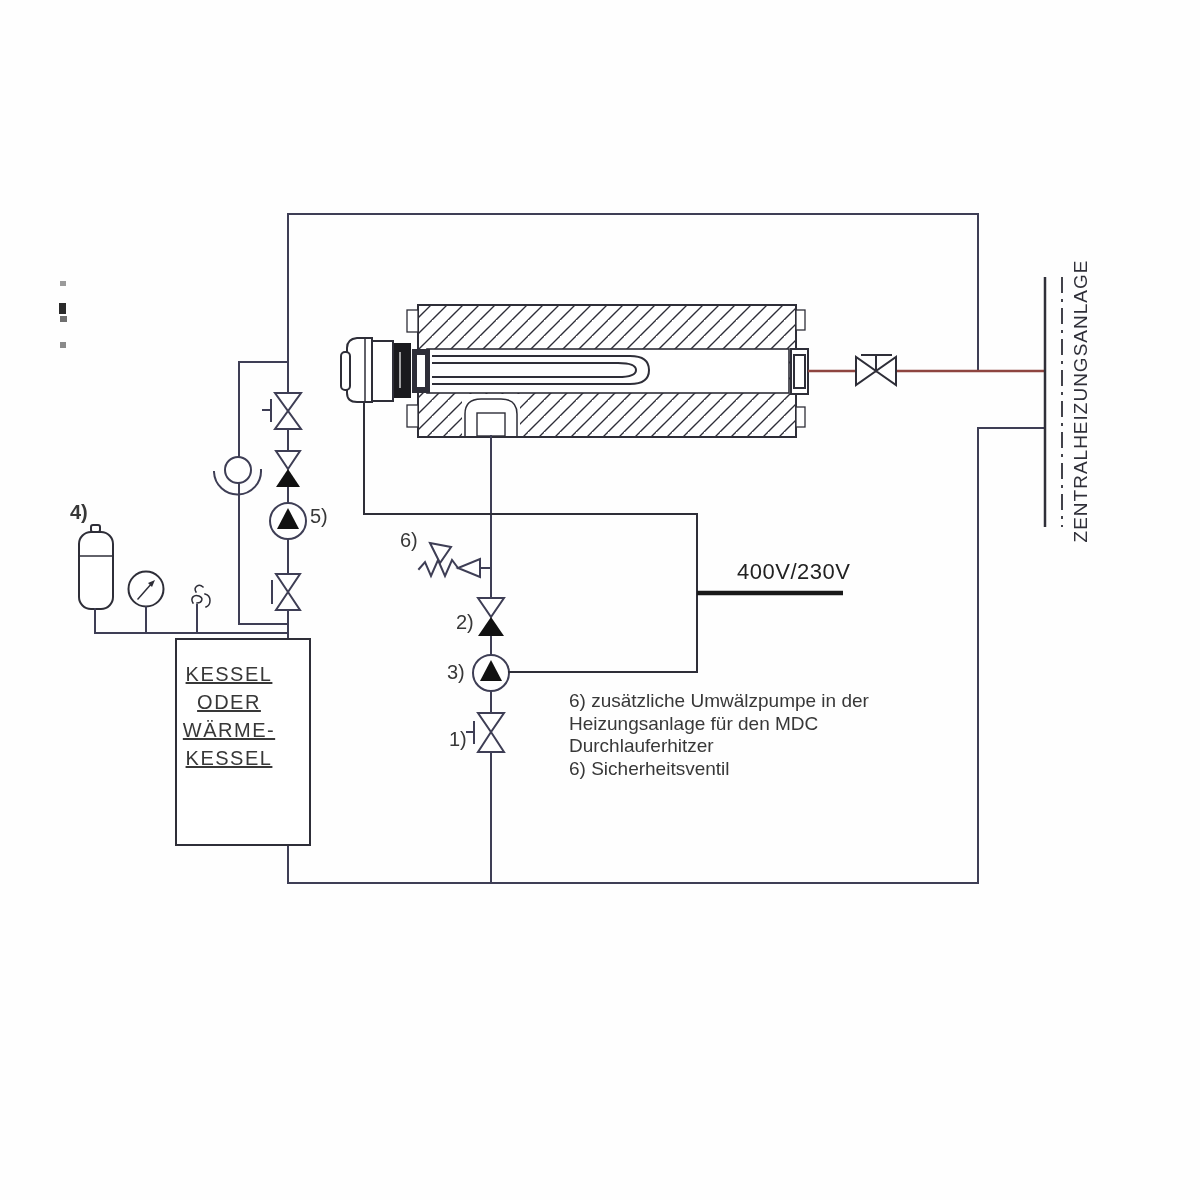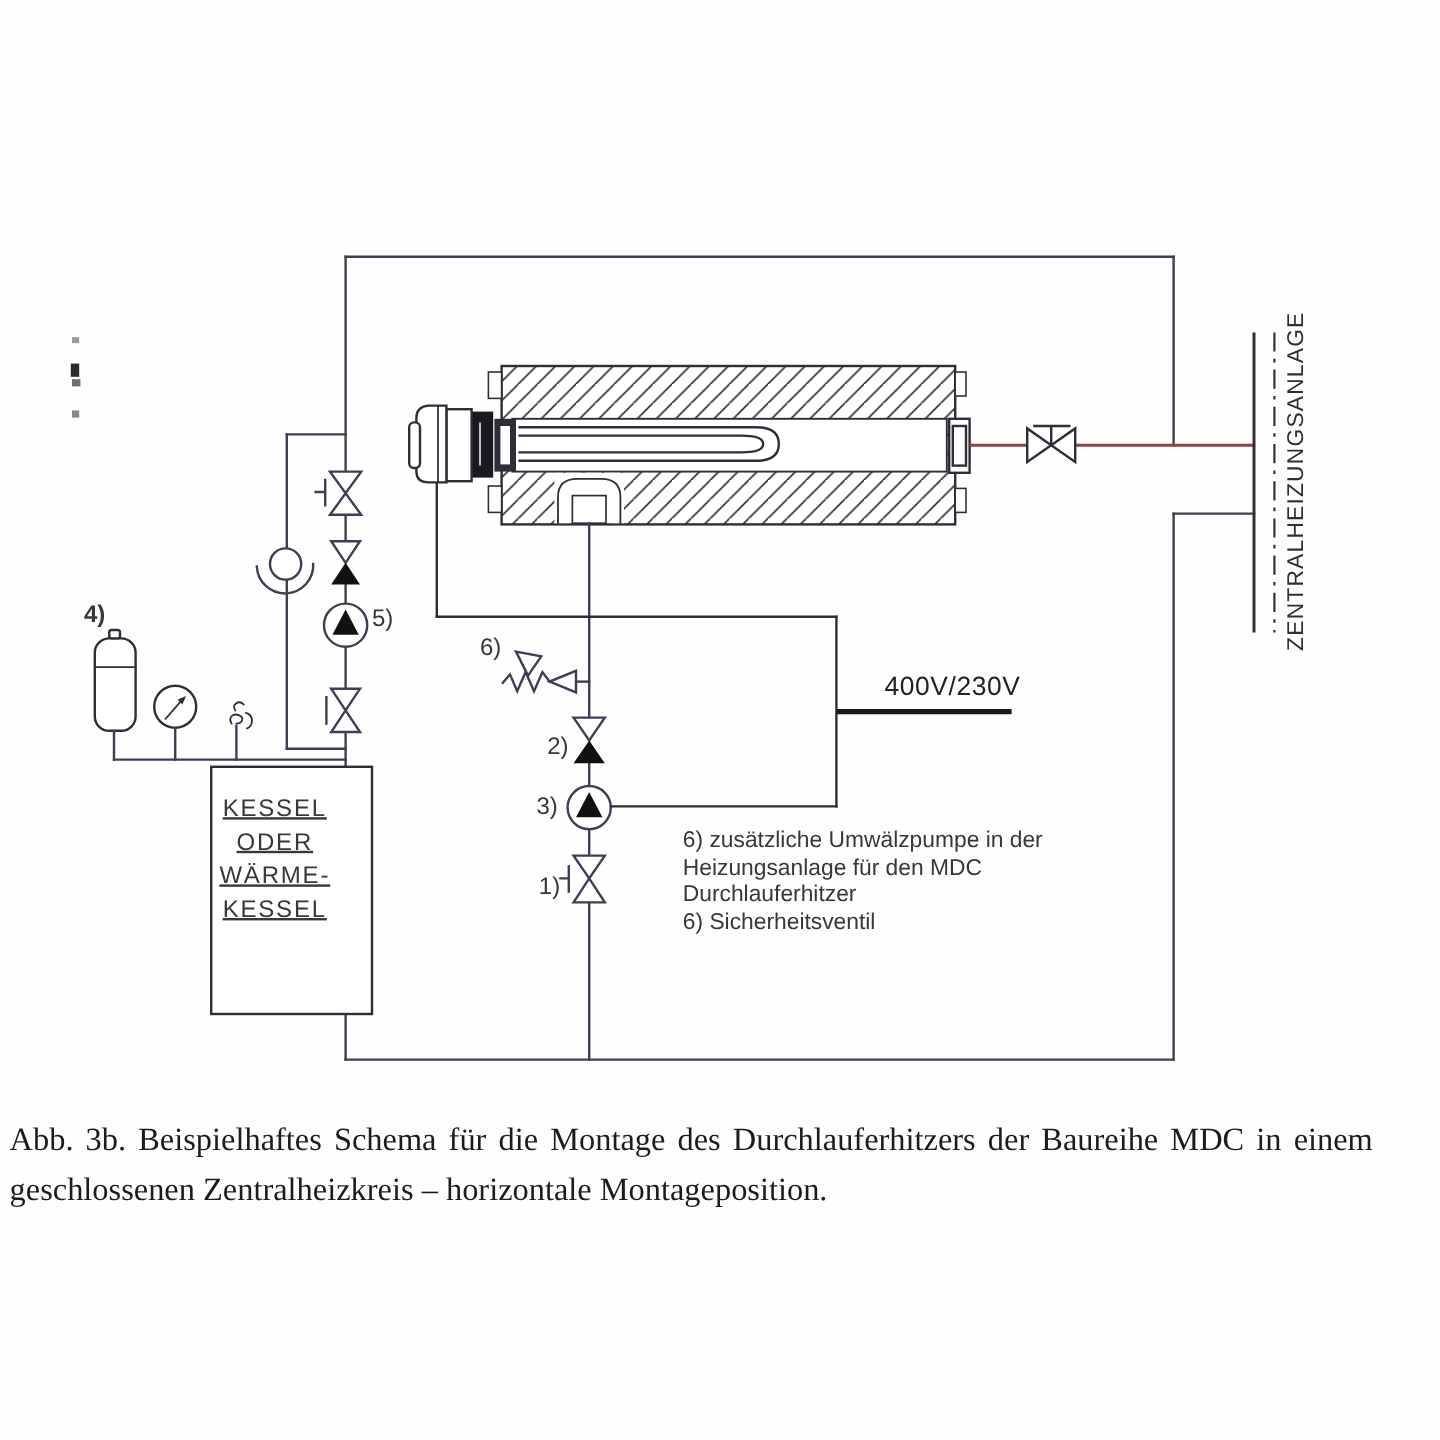--- a/index.html
+++ b/index.html
@@ -220,15 +220,14 @@
     <div>KESSEL</div>
   </div>
 
   <div class="abs zha" style="left:1081px;top:401px;">ZENTRALHEIZUNGSANLAGE</div>
 
   <div class="abs legend" style="left:569px;top:690px;width:396px;">
     <div>6) zusätzliche Umwälzpumpe in der Heizungsanlage für den MDC Durchlauferhitzer</div>
     <div>6) Sicherheitsventil</div>
   </div>
 
-  <div class="abs caption" style="left:8px;top:928px;width:1136px;">Abb. 3b. Beispielhaftes Schema für die Montage des Durchlauferhitzers der Baureihe MDC in einem geschlossenen Zentralheizkreis – horizontale Montageposition.</div>
 
 </div>
 
 </body></html>

